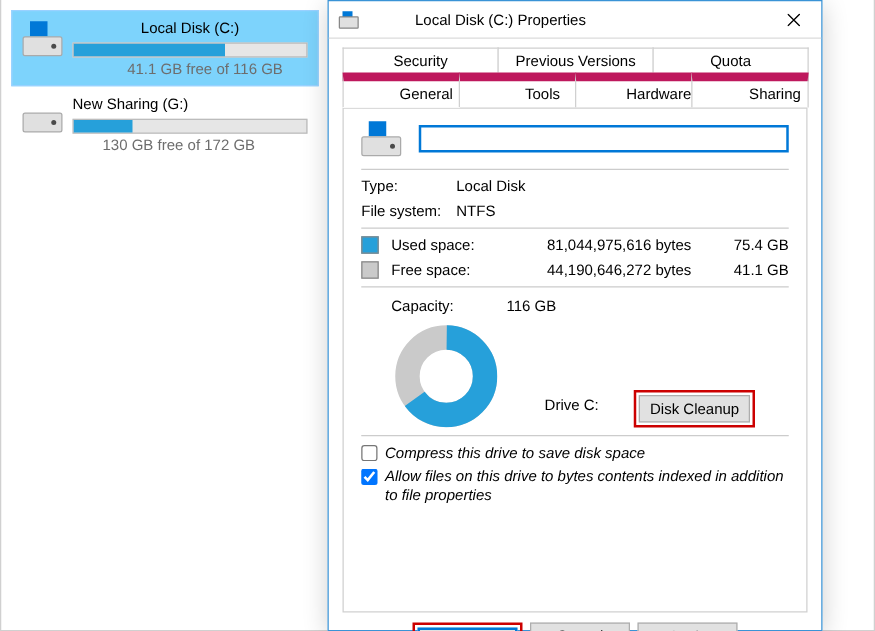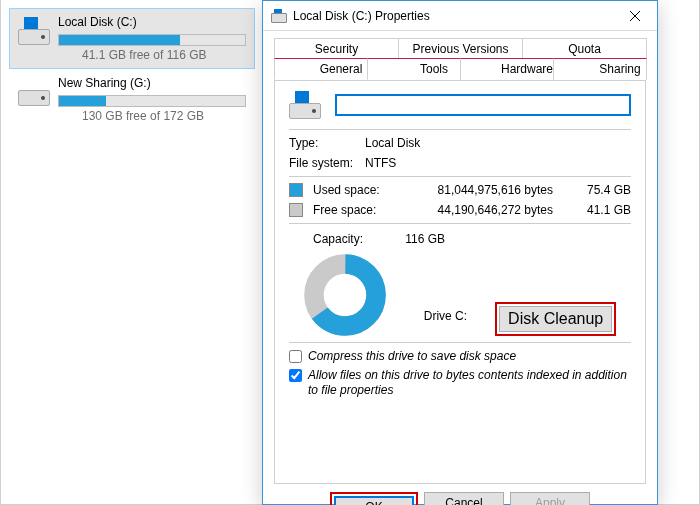--- a/index.html
+++ b/index.html
@@ -2,46 +2,46 @@
 <html><head>
   <meta charset="utf-8">
   <style>
     * { box-sizing: border-box; margin: 0; padding: 0; font-family: "Segoe UI", Tahoma, sans-serif; font-size: 12px; }
     body { background: #fff; width: 700px; height: 505px; position: relative; overflow: hidden; }
     
     .explorer-back { position: absolute; left: 0; top: 0; width: 700px; height: 505px; background: #fff; border: 1px solid #d0d0d0; border-top: none; }
     
     .drive-list { position: absolute; left: 8px; top: 8px; width: 246px; }
     .drive-item { padding: 6px 8px 6px 8px; display: flex; align-items: flex-start; gap: 8px; border: 1px solid transparent; }
-    .drive-item.selected { background: #e5e5e5; border: 1px solid #99d1ff; }
+    .drive-item.selected { background: #7dd3fc; border: 1px solid #99d1ff; text-align: center; }
     .drive-icon { width: 32px; height: 28px; position: relative; margin-top: 2px; }
     .drive-icon-body { width: 32px; height: 16px; background: #e0e0e0; border: 1px solid #aaa; border-radius: 2px; position: absolute; bottom: 0; }
     .drive-icon-body::after { content: ''; position: absolute; right: 4px; top: 5px; width: 4px; height: 4px; background: #4a4a4a; border-radius: 50%; }
     .win-flag { position: absolute; top: 0; left: 6px; width: 14px; height: 12px; background: #0078d7; }
     .drive-info { flex: 1; }
     .drive-name { color: #000; margin-bottom: 5px; }
     .drive-bar { width: 100%; height: 12px; background: #e6e6e6; border: 1px solid #bcbcbc; margin-bottom: 2px; position: relative; }
     .drive-bar-fill { height: 100%; background: #26a0da; }
     .drive-free { color: #6d6d6d; margin-top: 2px; margin-left: 24px; }
     
     .dialog { position: absolute; left: 262px; top: 0; width: 396px; height: 505px; background: #fff; border: 1px solid #3a93d6; box-shadow: 0 4px 20px rgba(0,0,0,0.2); }
     .titlebar { height: 30px; display: flex; align-items: center; padding: 0 0 0 8px; border-bottom: 1px solid #dcdcdc; }
     .titlebar-icon { width: 16px; height: 14px; margin-right: 6px; position: relative; }
     .titlebar-icon-body { width: 16px; height: 10px; background: #e0e0e0; border: 1px solid #888; border-radius: 1px; position: absolute; bottom: 0; }
     .titlebar-flag { position: absolute; top: 0; left: 3px; width: 8px; height: 6px; background: #0078d7; }
-    .titlebar-text { flex: 1; }
+    .titlebar-text { flex: 1; margin-left: 39px; }
     .close-btn { width: 44px; height: 28px; display: flex; align-items: center; justify-content: center; cursor: pointer; }
     .close-btn svg { width: 10px; height: 10px; }
     
     .tabs { padding: 7px 11px 0 11px; position: relative; }
     .tab-row { display: flex; }
     .tab { flex: 1; text-align: center; padding: 3px 0; background: #fff; border: 1px solid #d0d0d0; border-bottom: none; margin-right: -1px; cursor: pointer; }
     .tab-row.back .tab { border-bottom: none; }
     .tab-row.front { position: relative; top: -1px; }
-    .tab-row.front .tab { border-top: 1px solid #be185d; padding-left: 40px; }
+    .tab-row.front .tab { border-top: 7px solid #be185d; padding-left: 40px; }
     .tab.active { background: #fff; border: 1px solid #d0d0d0; border-bottom: 1px solid #fff; position: relative; z-index: 2; }
     
     .tab-content { margin: -1px 11px 0 11px; border: 1px solid #d0d0d0; height: 404px; padding: 10px 14px; position: relative; background: #fff; }
     
     .header-row { display: flex; align-items: center; gap: 14px; margin-bottom: 10px; }
     .big-drive-icon { width: 32px; height: 28px; position: relative; }
     .name-input { flex: 1; height: 22px; border: 1px solid #7a7a7a; padding: 0 4px; outline: none; }
     
     .divider { border: none; border-top: 1px solid #ccc; margin: 6px 0; }
     
@@ -58,21 +58,21 @@
     .space-gb { width: 58px; text-align: right; }
     
     .capacity-row { display: flex; margin: 8px 0 8px 24px; }
     .cap-label { width: 74px; }
     .cap-bytes { flex: 1; text-align: right; padding-right: 20px; }
     .cap-gb { width: 58px; text-align: right; }
     
     .chart-area { display: flex; align-items: flex-end; justify-content: center; gap: 38px; margin: 6px 0 4px 0; }
     .donut { width: 82px; height: 82px; }
     .chart-label { padding-bottom: 6px; }
-    .cleanup-btn { padding: 3px 8px; border: 1px solid #adadad; background: #e1e1e1; cursor: pointer; font-size: 16px; }
+    .cleanup-btn { padding: 3px 8px; border: 1px solid #adadad; background: #e1e1e1; cursor: pointer; font-size: 12px; }
     .red-box { border: 2px solid #cc0000; padding: 2px; }
     
     .checkbox-row { display: flex; align-items: flex-start; gap: 6px; margin-bottom: 4px; }
     .cb { width: 13px; height: 13px; margin-top: 1px; }
     .cb-label { flex: 1; line-height: 1.25; font-style: italic; }
     
     .dialog-buttons { display: flex; justify-content: center; gap: 6px; padding: 8px 11px; }
     .dlg-btn { width: 80px; height: 22px; border: 1px solid #adadad; background: #e1e1e1; cursor: pointer; font-size: 12px; }
     .dlg-btn.default { border: 2px solid #0078d7; background: #e1e1e1; }
     .dlg-btn.disabled { color: #9d9d9d; }

